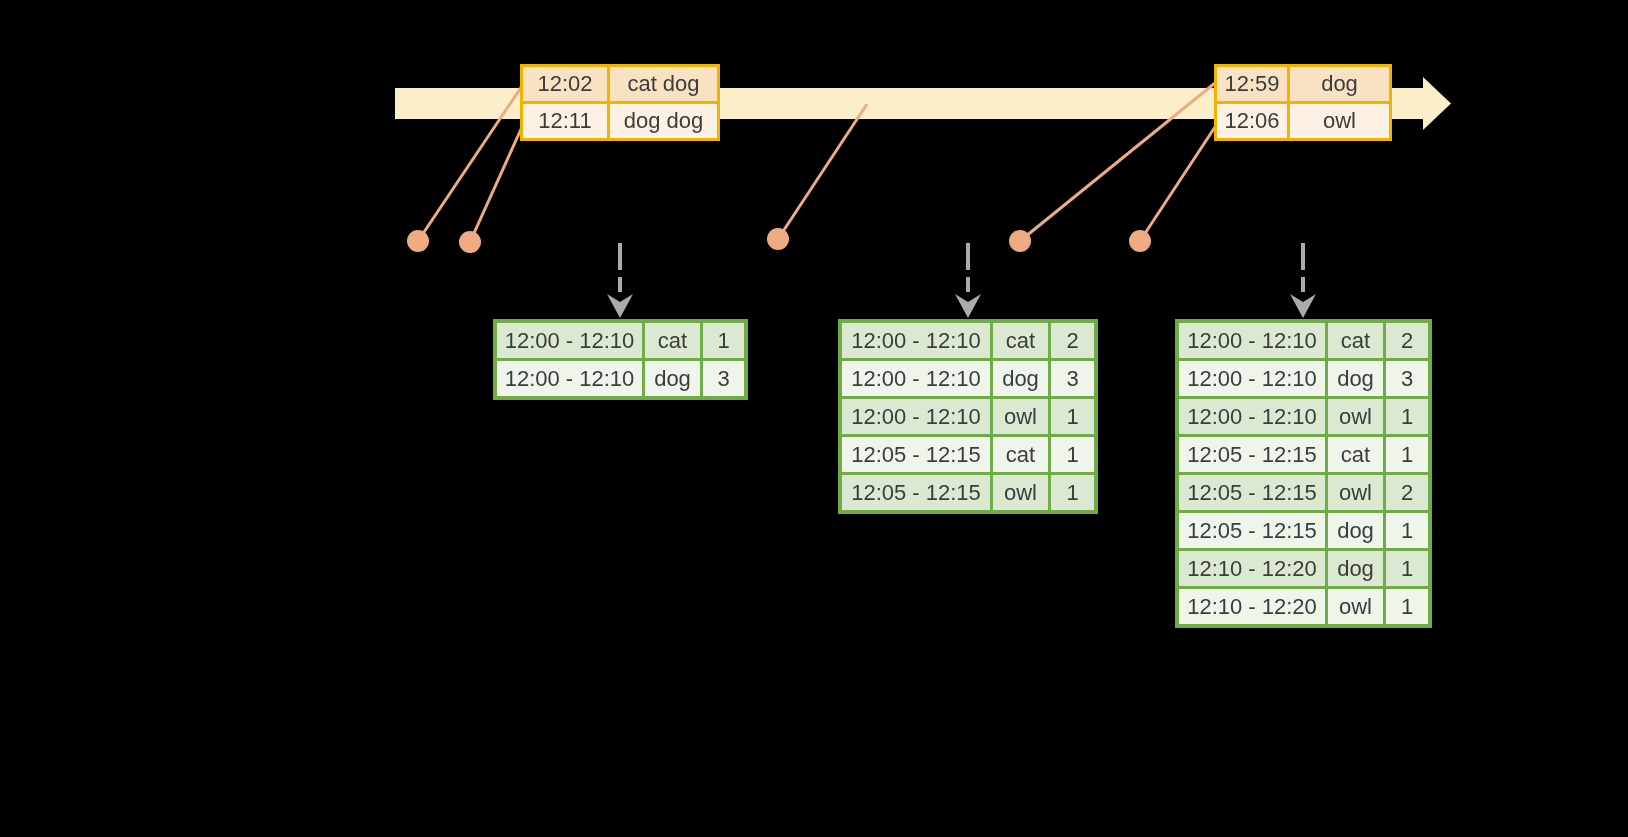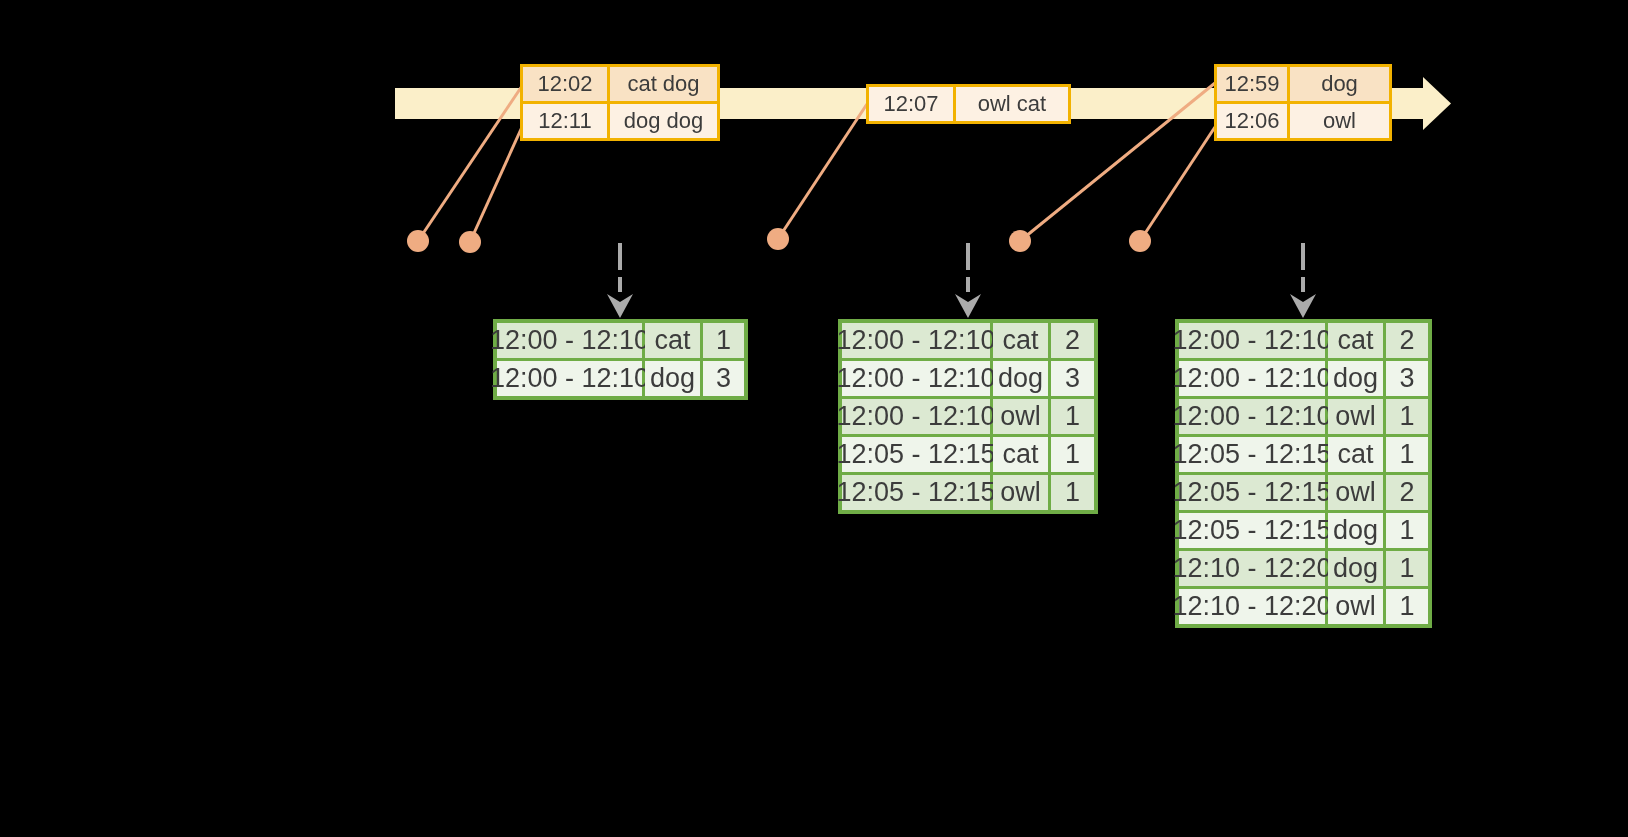--- a/index.html
+++ b/index.html
@@ -23,21 +23,21 @@
   }
   .etable .cell{height:34px;display:flex;align-items:center;justify-content:center;font-size:22px;line-height:34px;white-space:nowrap;}
   .etable .dark{background:var(--event-row-dark,#F9E2C4);}
   .etable .light{background:var(--event-row-light,#FDF1E3);}
 
   .gtable{
     position:absolute;display:grid;gap:3px;
     border:4px solid var(--result-border,#6FAC46);
     background:var(--result-border,#6FAC46);
   }
-  .gtable .cell{height:35px;display:flex;align-items:center;justify-content:center;font-size:27px;line-height:35px;white-space:nowrap;}
+  .gtable .cell{height:35px;display:flex;align-items:center;justify-content:center;font-size:22px;line-height:35px;white-space:nowrap;}
   .gtable .dark{background:var(--result-row-dark,#DCE9D2);}
   .gtable .light{background:var(--result-row-light,#EFF5EB);}
 
   #etableA{left:520px;top:64px;grid-template-columns:84px 107px;}
   #etableB{left:866px;top:84px;grid-template-columns:84px 112px;}
   #etableC{left:1214px;top:64px;grid-template-columns:70px 99px;}
   #gtable1{left:493px;top:319px;grid-template-columns:145px 55px 41px;}
   #gtable2{left:838px;top:319px;grid-template-columns:148px 55px 43px;}
   #gtable3{left:1175px;top:319px;grid-template-columns:146px 55px 42px;}
 </style>
@@ -75,24 +75,20 @@
       <line class="trigger-line" x1="1303" y1="243" x2="1303" y2="292"></line>
       <polygon class="trigger-head" points="1290,294 1303,318 1316,294 1303,302"></polygon>
     </g>
   </svg>
 
   <div id="etableA" class="etable">
       <div class="cell dark">12:02</div>
       <div class="cell dark">cat dog</div>
       <div class="cell light">12:11</div>
       <div class="cell light">dog dog</div>
-    </div>
-  <div id="etableB" class="etable">
-      <div class="cell light">12:07</div>
-      <div class="cell light">owl cat</div>
     </div>
   <div id="etableC" class="etable">
       <div class="cell dark">12:59</div>
       <div class="cell dark">dog</div>
       <div class="cell light">12:06</div>
       <div class="cell light">owl</div>
     </div>
 
   <div id="gtable1" class="gtable">
       <div class="cell dark">12:00 - 12:10</div>

